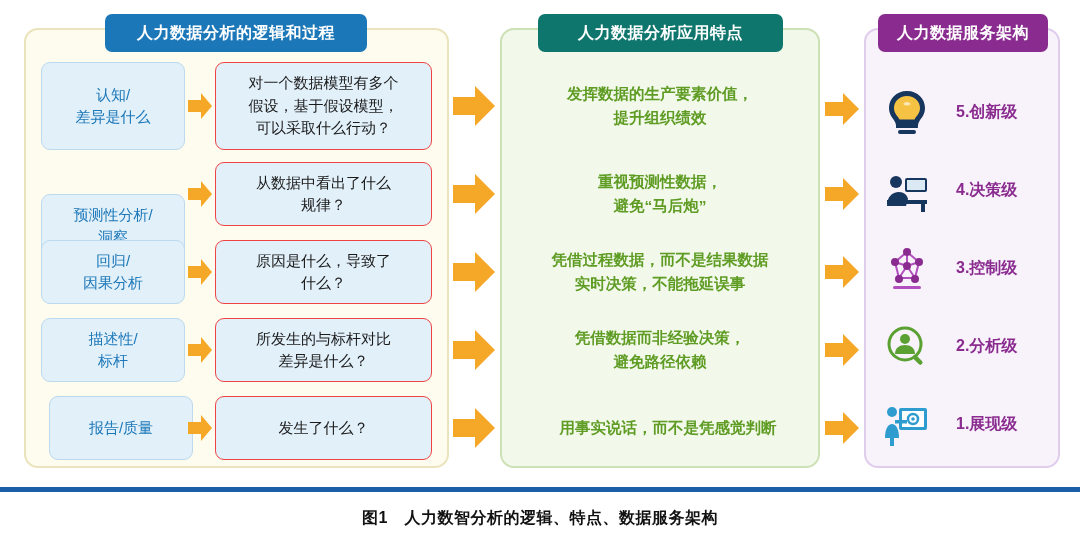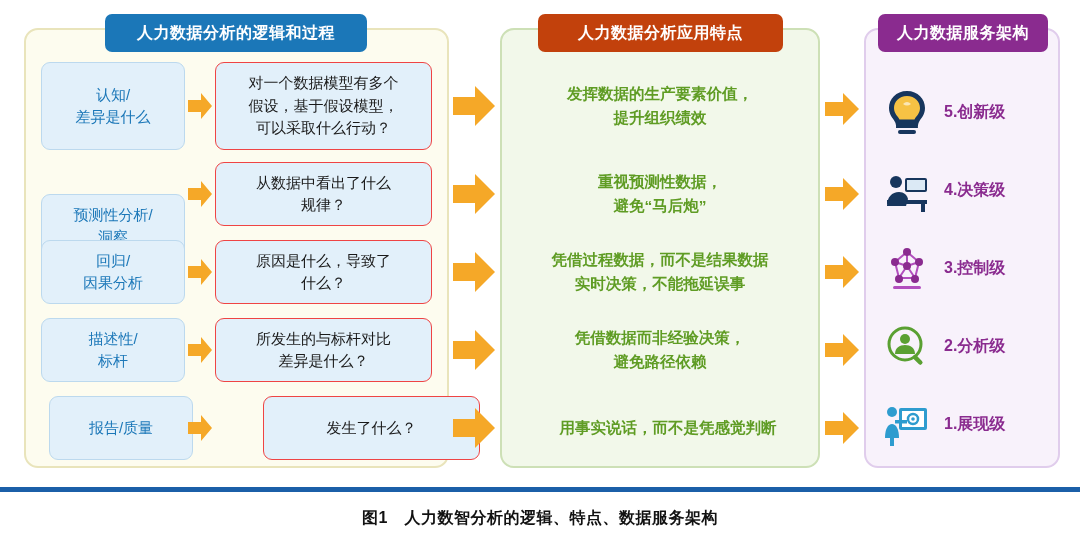--- a/index.html
+++ b/index.html
@@ -69,21 +69,21 @@
     top: 14px;
     width: 262px;
     height: 38px;
     background: #1b77b8;
   }
   #pill-features {
     left: 538px;
     top: 14px;
     width: 245px;
     height: 38px;
-    background: #c2410c;
+    background: #0f766e;
   }
   #pill-arch {
     left: 878px;
     top: 14px;
     width: 170px;
     height: 38px;
     background: #8a2b8f;
   }
 
   
@@ -151,21 +151,21 @@
   }
 
   
   .level {
     position: absolute;
     left: 878px;
     width: 170px;
     height: 72px;
     display: flex;
     align-items: center;
-    gap: 8px;
+    gap: 20px;
     box-sizing: border-box;
   }
   .level .lvl-icon {
     width: 58px;
     height: 58px;
     flex: 0 0 58px;
     display: flex;
     align-items: center;
     justify-content: center;
   }
@@ -229,21 +229,21 @@
 
   <div class="qbox qrow-0" style="white-space:pre-line;">对一个数据模型有多个
 假设，基于假设模型，
 可以采取什么行动？</div>
   <div class="qbox qrow-1" style="white-space:pre-line;">从数据中看出了什么
 规律？</div>
   <div class="qbox qrow-2" style="white-space:pre-line;">原因是什么，导致了
 什么？</div>
   <div class="qbox qrow-3" style="white-space:pre-line;">所发生的与标杆对比
 差异是什么？</div>
-  <div class="qbox qrow-4" style="white-space:pre-line;margin-left:48px;">发生了什么？</div>
+  <div class="qbox qrow-4" style="white-space:pre-line;">发生了什么？</div>
 
   <div class="arrow" style="left:188px; top:93px;">
     <svg width="24" height="26" viewBox="0 0 24 26">
         <polygon points="0,7 13,7 13,0 24,13 13,26 13,19 0,19" fill="#f5a828"></polygon>
       </svg>
   </div>
   <div class="arrow" style="left:188px; top:181px;">
     <svg width="24" height="26" viewBox="0 0 24 26">
         <polygon points="0,7 13,7 13,0 24,13 13,26 13,19 0,19" fill="#f5a828"></polygon>
       </svg>

